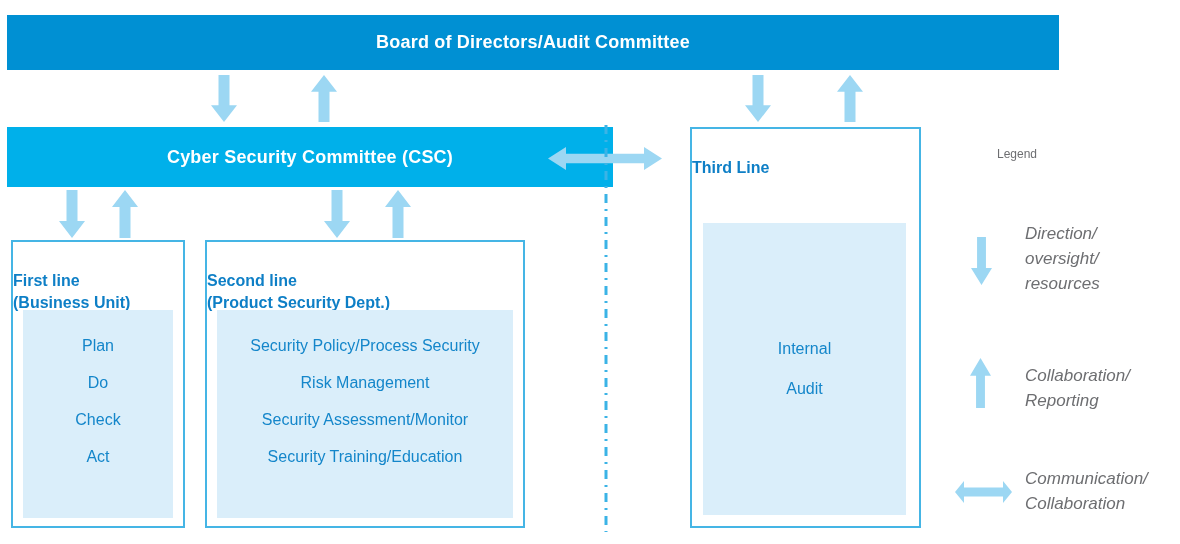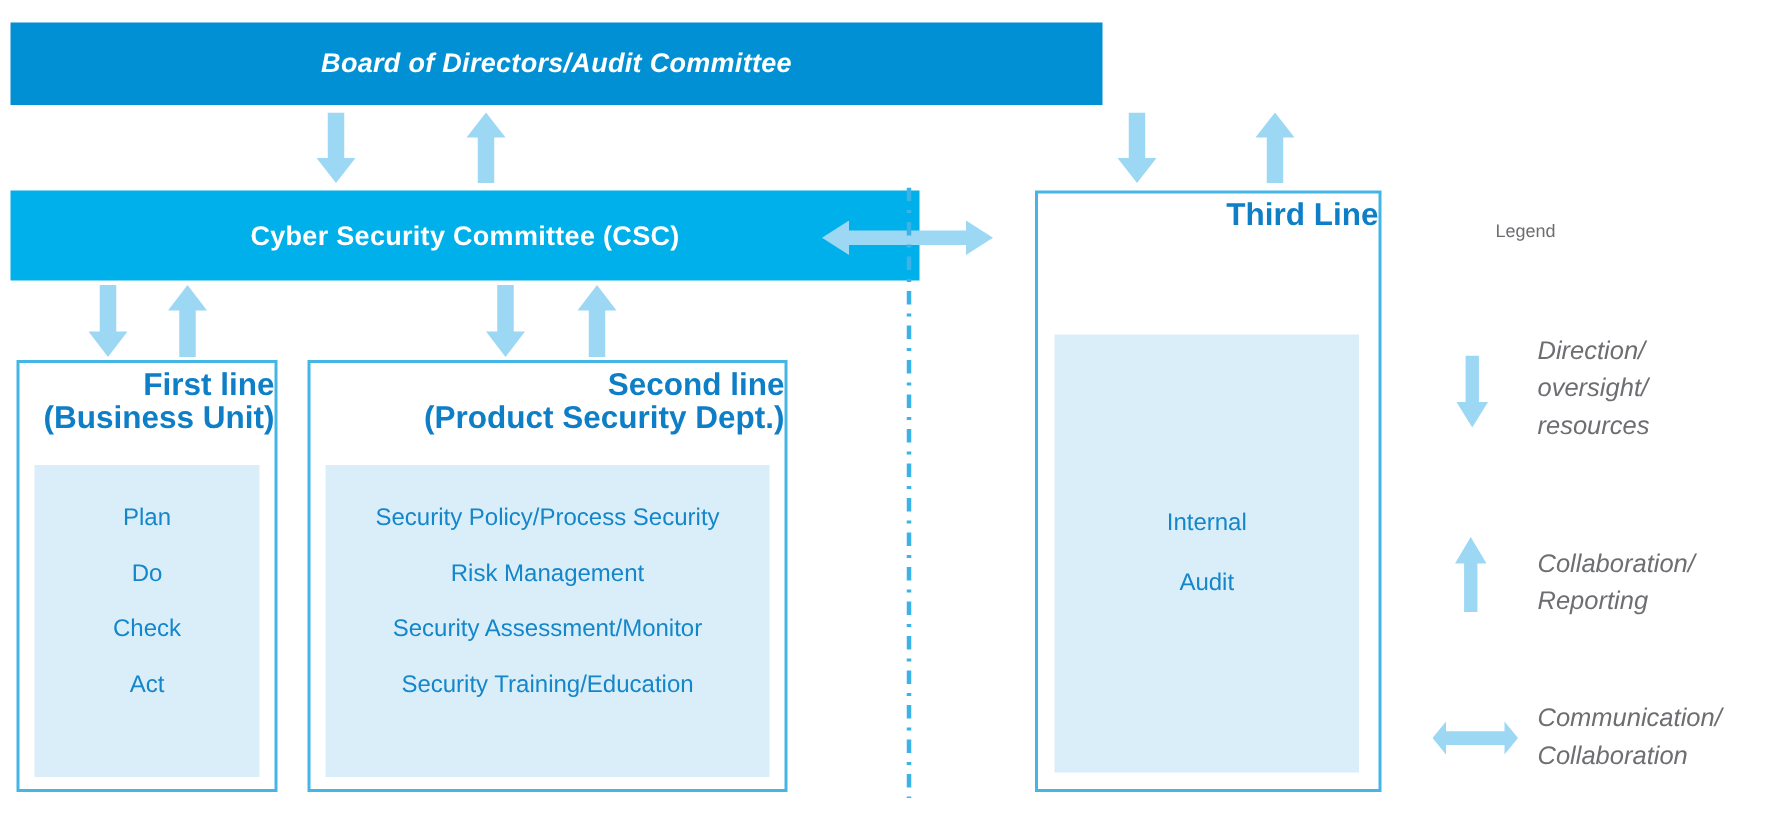--- a/index.html
+++ b/index.html
@@ -4,33 +4,33 @@
 <style>
   html,body { margin:0; padding:0; background:#ffffff; }
   .canvas {
     position:relative; width:1180px; height:544px; background:#ffffff;
     font-family:"Liberation Sans", sans-serif; overflow:hidden;
   }
   .bar {
     position:absolute; display:flex; align-items:center; justify-content:center;
     color:var(--bar-text, #ffffff); font-weight:bold; font-size:18px; letter-spacing:0.2px;
   }
-  #board-bar { left:7px; top:15px; width:728px; height:55px; background:var(--board-bar, #0090d3);font-style:italic; }
+  #board-bar { left:7px; top:15px; width:1052px; height:55px; background:var(--board-bar, #0090d3); }
   #csc-bar   { left:7px; top:127px; width:606px; height:60px; background:var(--csc-bar, #00b0ea); }
 
   .panel {
     position:absolute; background:#ffffff; box-sizing:border-box;
     border:2px solid var(--box-border, #45b5e5);
   }
   #first-panel  { left:11px;  top:240px; width:174px; height:288px; }
   #second-panel { left:205px; top:240px; width:320px; height:288px; }
   #third-panel  { left:690px; top:127px; width:231px; height:401px; }
 
   .panel-title {
-    margin-top:4px; text-align:right; font-weight:bold; font-size:21px;
+    margin-top:28px; text-align:left; font-weight:bold; font-size:16px;
     line-height:22px; color:var(--heading-text, #0e7fc6);
   }
   #third-panel .panel-title .subtitle { max-width:185px; margin:0 auto; }
 
   .panel-inner {
     position:absolute; background:var(--inner-fill, #daeefa); box-sizing:border-box;
   }
   #first-inner  { left:10px; right:10px; top:68px; bottom:8px;
                   display:flex; flex-direction:column; align-items:center; padding-top:26px; gap:17px; }
   #second-inner { left:10px; right:10px; top:68px; bottom:8px;

